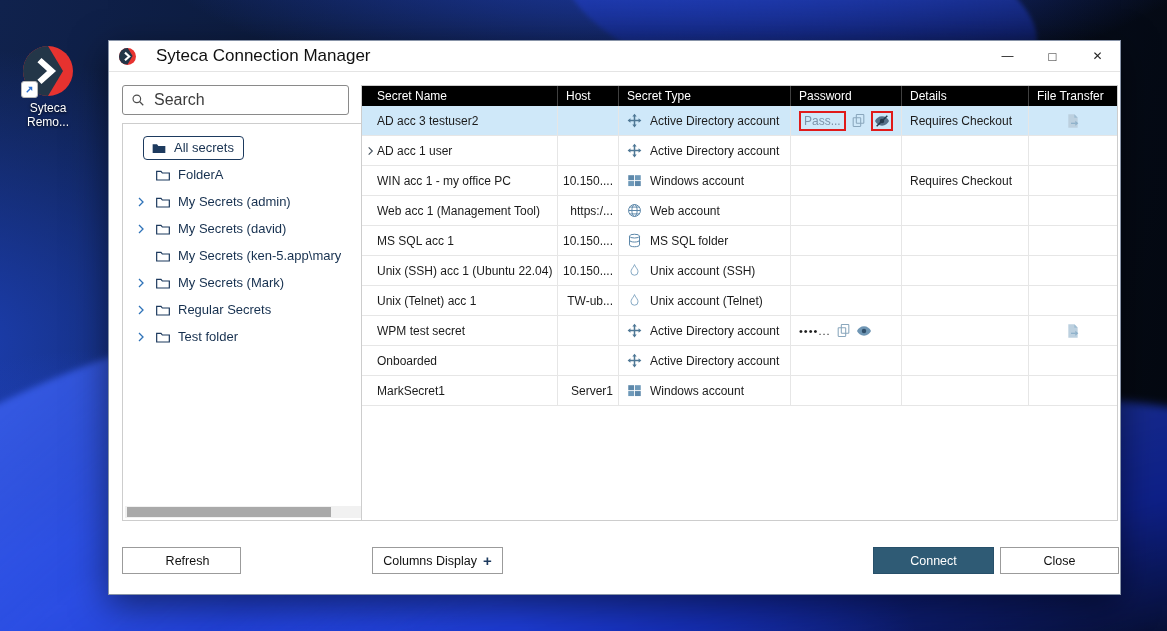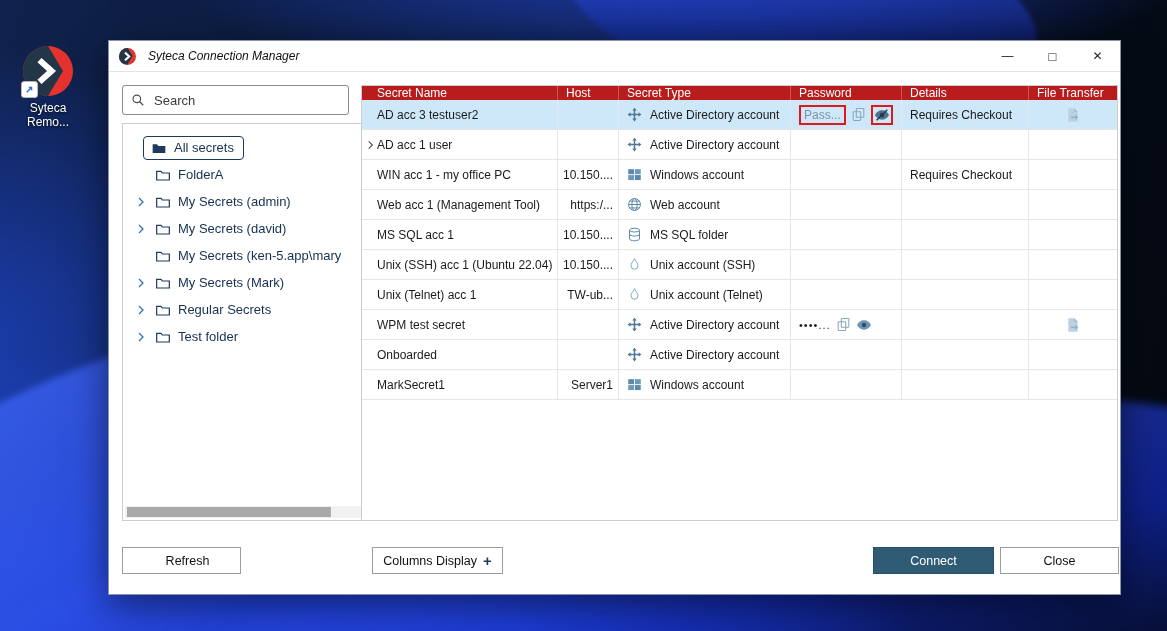--- a/index.html
+++ b/index.html
@@ -29,41 +29,41 @@
   .badge svg{width:11px;height:11px;}
   .sc-label{margin-top:5px;color:#fff;font-size:12px;line-height:14px;text-shadow:0 1px 3px rgba(0,0,0,.9);}
   .sc-label span{display:block;}
 
   
   .window{position:absolute;left:108px;top:40px;width:1011px;height:553px;background:#fff;border:1px solid #8894a8;box-sizing:content-box;box-shadow:0 10px 34px rgba(0,0,0,.5);font-size:12px;color:#1b1b1b;}
   .titlebar{height:30px;display:flex;align-items:center;padding-left:10px;border-bottom:1px solid #e4e4e4;}
   .titlebar .logo-sm{position:relative;width:17px;height:17px;border-radius:50%;background:#e73330;overflow:hidden;flex:0 0 auto;}
   .logo-sm .wedge{position:absolute;inset:0;background:#233648;clip-path:polygon(0 0,50% 0,80% 50%,50% 100%,0 100%);}
   .logo-sm svg{position:absolute;left:16%;top:18%;width:60%;height:64%;}
-  .title{margin-left:12px;font-size:12px;color:#101010;font-style:italic;}
+  .title{margin-left:20px;font-size:17px;color:#101010;}
   .win-controls{margin-left:auto;display:flex;height:100%;}
   .win-btn{width:45px;height:100%;display:flex;align-items:center;justify-content:center;font-size:12px;color:#1f1f1f;cursor:default;}
   .win-btn.max{font-size:13px;}
 
   
   .search-box{position:absolute;left:13px;top:44px;width:227px;height:30px;border:1px solid #8a8a8a;border-radius:3px;box-sizing:border-box;display:flex;align-items:center;padding:0 8px;gap:7px;background:#fff;}
-  .search-box input{border:0;outline:none;flex:1;font-family:"Liberation Sans",sans-serif;font-size:13px;color:#222;background:transparent;}
+  .search-box input{border:0;outline:none;flex:1;font-family:"Liberation Sans",sans-serif;font-size:16px;color:#222;background:transparent;}
   .search-box input::placeholder{color:#3c3c3c;opacity:1;}
   .tree-panel{position:absolute;left:13px;top:82px;width:257px;height:398px;border:1px solid #cdcdcd;box-sizing:border-box;background:#fff;padding-top:10px;overflow:hidden;}
   .tree-item{display:flex;align-items:center;height:27px;padding-left:12px;color:#16304f;font-size:13px;white-space:nowrap;cursor:default;}
   .t-chv{width:20px;display:flex;align-items:center;justify-content:flex-start;flex:0 0 auto;}
   .t-folder{display:flex;align-items:center;margin-right:7px;flex:0 0 auto;}
   .t-label{overflow:hidden;text-overflow:clip;}
   .tree-item.selected .pill{display:inline-flex;align-items:center;gap:7px;border:1px solid #1d3a5e;border-radius:4px;padding:3px 9px 3px 7px;margin-left:8px;}
   .hscroll{position:absolute;left:2px;right:2px;bottom:2px;height:12px;background:#f1f1f1;}
   .hscroll .thumb{position:absolute;left:2px;top:1px;width:204px;height:10px;background:#a9a9a9;}
 
   
   .table{position:absolute;left:252px;top:44px;width:757px;height:436px;border:1px solid #cdcdcd;box-sizing:border-box;background:#fff;overflow:hidden;}
-  .thead{display:flex;height:14px;background:#b91c1c;color:#fff;}
+  .thead{display:flex;height:20px;background:#000000;color:#fff;}
   .th{display:flex;align-items:center;padding-left:8px;box-sizing:border-box;border-right:1px solid rgba(255,255,255,.25);font-size:12px;white-space:nowrap;overflow:hidden;}
   .c0{width:196px;} .c1{width:61px;} .c2{width:172px;} .c3{width:111px;} .c4{width:127px;} .c5{width:88px;border-right:none !important;}
   .th.c0{padding-left:15px;}
   .tr{display:flex;height:29px;border-bottom:1px solid #e6e6e6;background:#fff;}
   .tr.selected{background:#cfe8f9;}
   .td{display:flex;align-items:center;padding-left:8px;box-sizing:border-box;border-right:1px solid #e6e6e6;overflow:hidden;white-space:nowrap;}
   .td.c0{padding-left:15px;position:relative;}
   .td.c0 .row-chv{position:absolute;left:3px;top:50%;transform:translateY(-50%);display:flex;}
   .td.c1{justify-content:flex-end;padding-right:5px;padding-left:2px;}
   .td.c2{gap:8px;}

